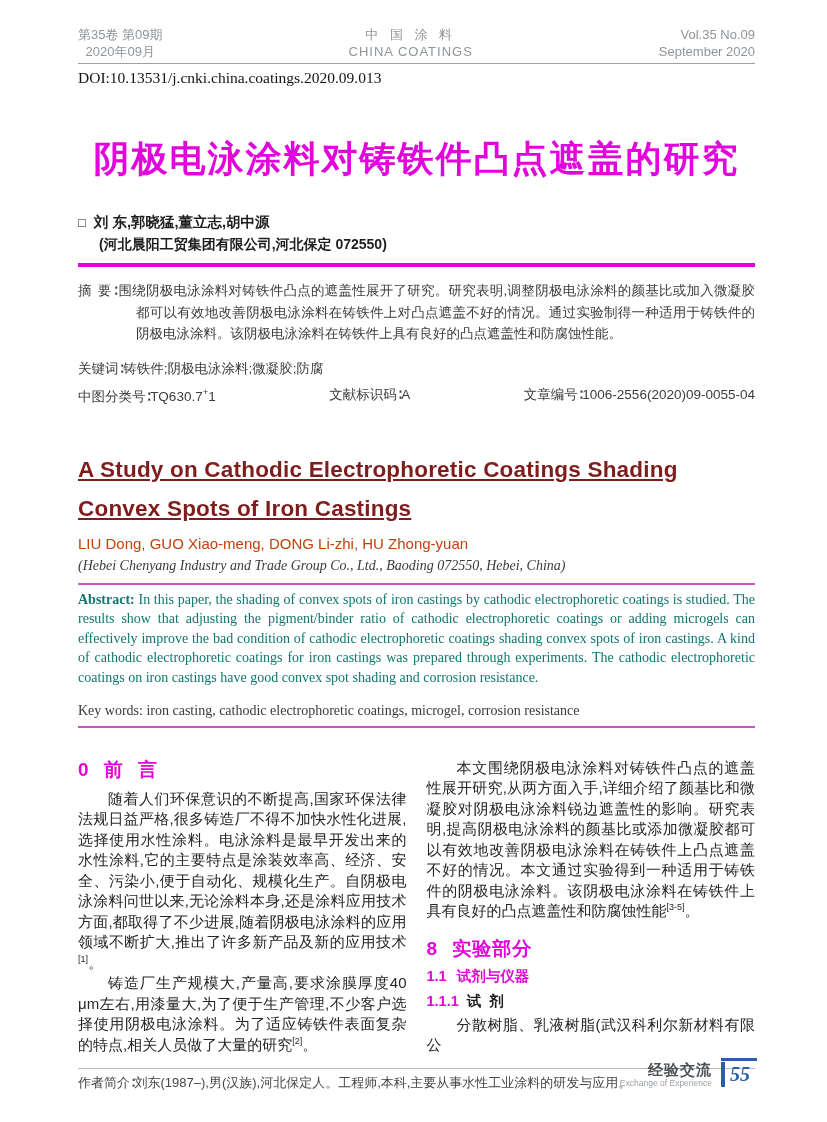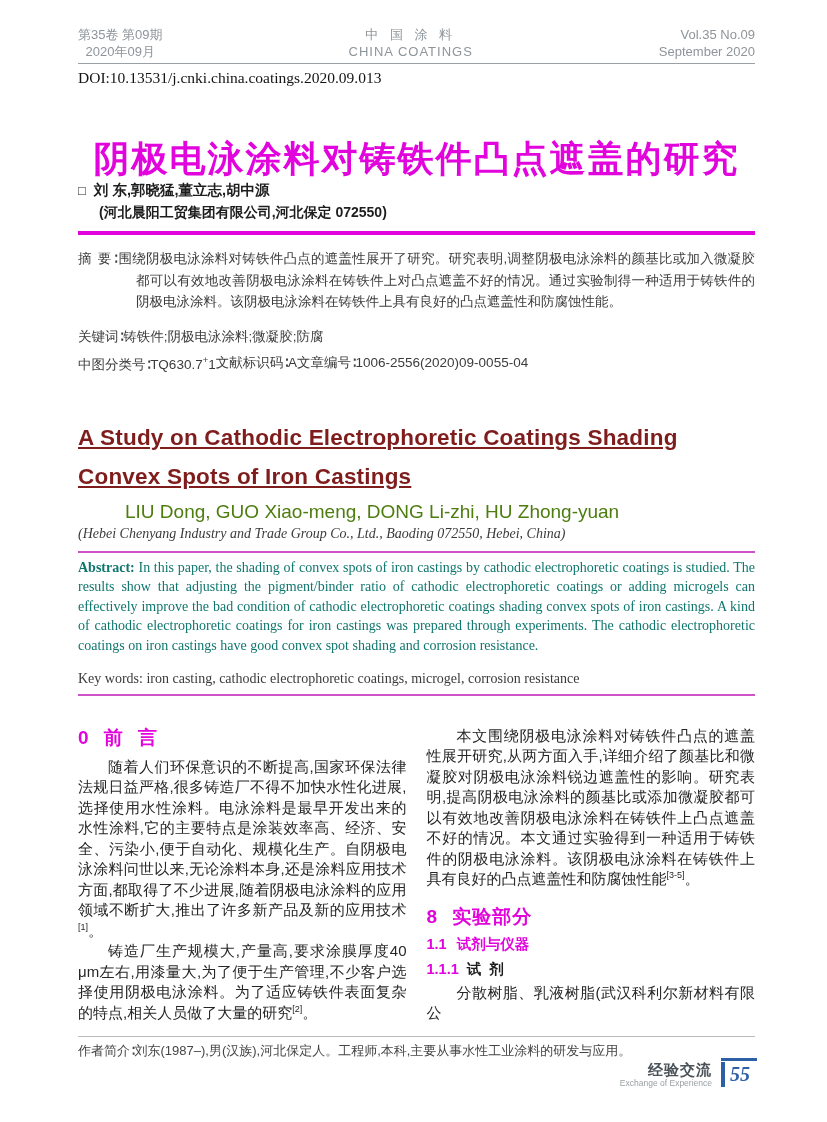--- a/index.html
+++ b/index.html
@@ -21,36 +21,36 @@
   .jheader .hcenter { text-align: center; }
   .jheader .hcenter .cnname { letter-spacing: 4px; }
   .jheader .hcenter .enname { letter-spacing: 1px; }
   .jheader .hright { text-align: right; }
   .hdr-rule { margin-top: 3px; height: 1px; background: #9aa0a4; }
   .doi-line { margin-top: 5px; font-family: "Liberation Serif", serif; font-size: 15.5px; color: #131313; }
   
   .cn-title { margin-top: 50px; text-align: center;
     font-size: 36px; line-height: 44px; font-weight: 900;
     color: #e204dc; letter-spacing: 2px; white-space: nowrap; }
-  .cn-authors { margin-top: 0; font-size: 14.5px; font-weight: bold; color: #1d1d1d; }
+  .cn-authors { margin-top: 32px; font-size: 14.5px; font-weight: bold; color: #1d1d1d; }
   .cn-authors .sq { display: inline-block; margin-right: 8px; font-weight: normal; font-size: 13px; }
   .cn-affil { margin-top: 4px; padding-left: 21px; font-size: 14px; font-weight: bold; color: #1d1d1d; }
   .thick-rule { margin-top: 9px; height: 4px; background: #e204dc; }
   
   .cn-abs { margin-top: 13px; font-size: 13.5px; line-height: 21.5px; color: #3c3c3c;
     text-align: justify; padding-left: 4.3em; text-indent: -4.3em; }
   .cn-abs .abs-label { letter-spacing: 1px; }
   .kw-row { margin-top: 2px; font-size: 13.5px; line-height: 21px; color: #3c3c3c; }
-  .class-row { margin-top: 7px; display: flex; 
+  .class-row { margin-top: 7px; display: flex; justify-content: space-between;
     font-size: 13.5px; color: #3c3c3c; }
   .class-row sup { font-size: 9.5px; }
   
   .en-title { margin-top: 44px; color: #7f1d1d; font-weight: bold;
     font-size: 22.5px; line-height: 39px; letter-spacing: 0.2px; text-decoration: underline; }
-  .en-authors { margin-top: 6px; font-size: 19px; line-height: 20px; color: #4d7c0f; margin-left: 47px; }
+  .en-authors { margin-top: 6px; font-size: 15px; line-height: 20px; color: #c2410c; }
   .en-affil { margin-top: 2px; font-family: "Liberation Serif", serif; font-style: italic;
     font-size: 14px; line-height: 20px; color: #3a3a3a; }
   .thin-rule { margin-top: 7px; height: 2px; background: #cf53c6; }
   
   .en-abs { margin-top: 5px; font-family: "Liberation Serif", serif;
     font-size: 14px; line-height: 19.5px; color: #0f766e; text-align: justify; }
   .en-abs .bold { font-weight: bold; }
   .en-kw { font-family: "Liberation Serif", serif; font-size: 14px; line-height: 19.5px; color: #3a3a3a; }
   .thin-rule2 { margin-top: 5px; height: 2px; background: #cf53c6; }
   

